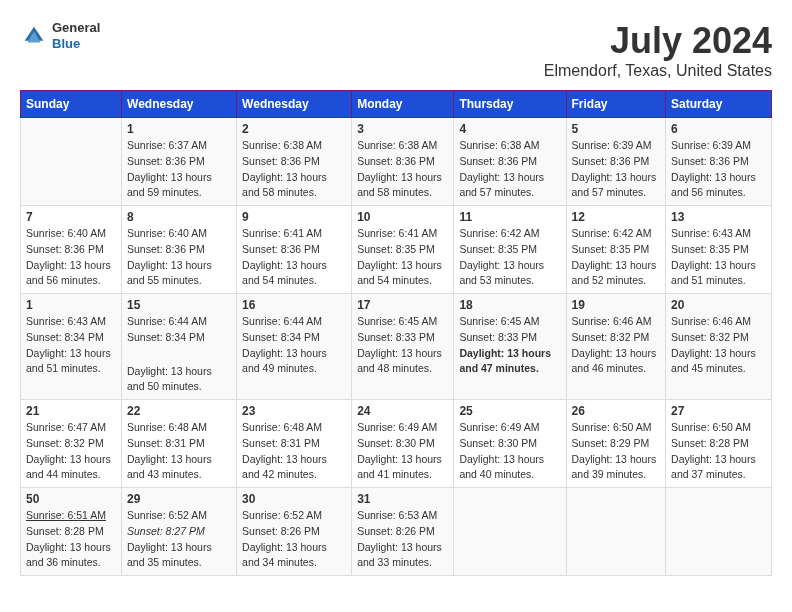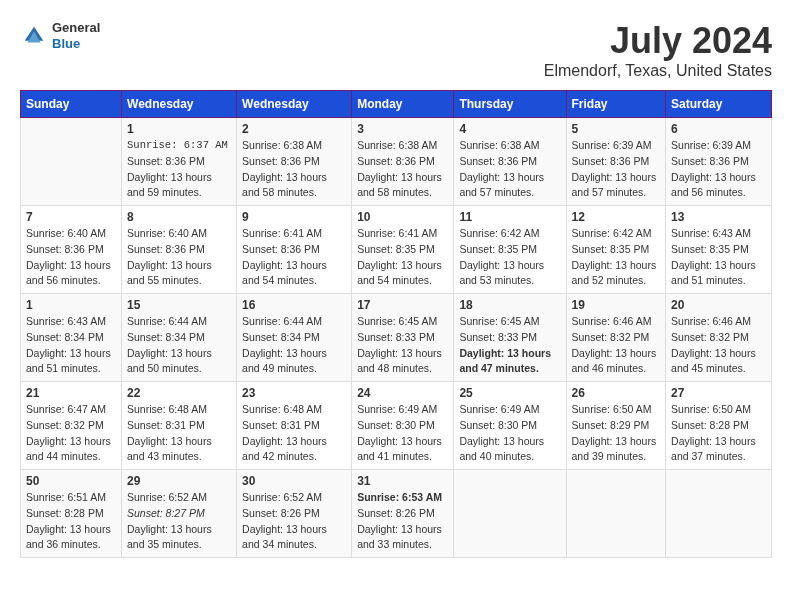--- a/index.html
+++ b/index.html
@@ -120,21 +120,21 @@
         <th>Friday</th>
         <th>Saturday</th>
       </tr>
   </thead>
   <tbody id="calendar-body">
   <tr>
         <td class="empty-cell"></td>
         <td>
           <span class="day-num">1</span>
           <div class="day-info">
-            <span style="display: block; font-family: Liberation Mono, monospace;">Sunrise: 6:37 AM</span>
+            <span style="display: block;">Sunrise: 6:37 AM</span>
             <span style="display: block;">Sunset: 8:36 PM</span>
             <span style="display: block;">Daylight: 13 hours and 59 minutes.</span>
           </div>
         </td>
         <td>
           <span class="day-num">2</span>
           <div class="day-info">
             <span style="display: block;">Sunrise: 6:38 AM</span>
             <span style="display: block;">Sunset: 8:36 PM</span>
             <span style="display: block;">Daylight: 13 hours and 58 minutes.</span>
@@ -238,21 +238,21 @@
             <span style="display: block;">Sunrise: 6:43 AM</span>
             <span style="display: block;">Sunset: 8:34 PM</span>
             <span style="display: block;">Daylight: 13 hours and 51 minutes.</span>
           </div>
         </td>
         <td>
           <span class="day-num">15</span>
           <div class="day-info">
             <span style="display: block;">Sunrise: 6:44 AM</span>
             <span style="display: block;">Sunset: 8:34 PM</span>
-            <span style="display: block;">Daylight: 13 hours and 50 minutes.</span>
+            <span style="display: block; margin-top: 18px;">Daylight: 13 hours and 50 minutes.</span>
           </div>
         </td>
         <td>
           <span class="day-num">16</span>
           <div class="day-info">
             <span style="display: block;">Sunrise: 6:44 AM</span>
             <span style="display: block;">Sunset: 8:34 PM</span>
             <span style="display: block;">Daylight: 13 hours and 49 minutes.</span>
           </div>
         </td>
@@ -344,21 +344,21 @@
             <span style="display: block;">Sunrise: 6:50 AM</span>
             <span style="display: block;">Sunset: 8:28 PM</span>
             <span style="display: block;">Daylight: 13 hours and 37 minutes.</span>
           </div>
         </td>
       </tr>
       <tr>
         <td>
           <span class="day-num">50</span>
           <div class="day-info">
-            <span style="display: block;">Sunrise: 6:51 AM</span>
+            <span style="display: block; text-decoration: underline;">Sunrise: 6:51 AM</span>
             <span style="display: block;">Sunset: 8:28 PM</span>
             <span style="display: block;">Daylight: 13 hours and 36 minutes.</span>
           </div>
         </td>
         <td>
           <span class="day-num">29</span>
           <div class="day-info">
             <span style="display: block;">Sunrise: 6:52 AM</span>
             <span style="display: block; font-style: italic;">Sunset: 8:27 PM</span>
             <span style="display: block;">Daylight: 13 hours and 35 minutes.</span>
@@ -368,21 +368,21 @@
           <span class="day-num">30</span>
           <div class="day-info">
             <span style="display: block;">Sunrise: 6:52 AM</span>
             <span style="display: block;">Sunset: 8:26 PM</span>
             <span style="display: block;">Daylight: 13 hours and 34 minutes.</span>
           </div>
         </td>
         <td>
           <span class="day-num">31</span>
           <div class="day-info">
-            <span style="display: block; font-weight: bold;">Sunrise: 6:53 AM</span>
+            <span style="display: block;">Sunrise: 6:53 AM</span>
             <span style="display: block;">Sunset: 8:26 PM</span>
             <span style="display: block;">Daylight: 13 hours and 33 minutes.</span>
           </div>
         </td>
         <td class="empty-cell"></td>
         <td class="empty-cell"></td>
         <td class="empty-cell"></td>
       </tr>
     </tbody>
 </table>

